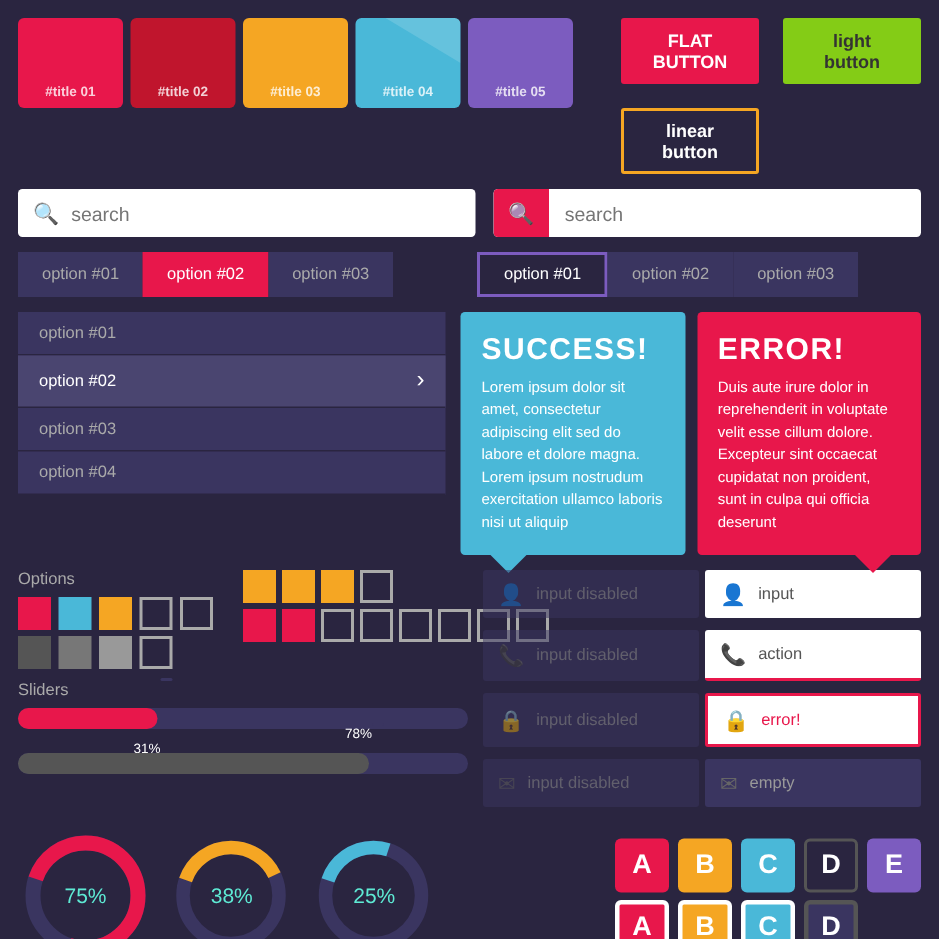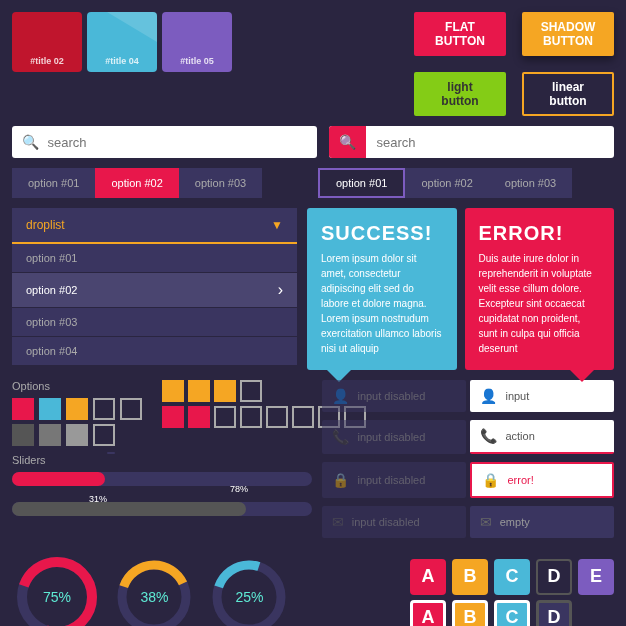--- a/index.html
+++ b/index.html
@@ -359,35 +359,40 @@
       cursor: pointer;
     }
   </style>
 </head>
 <body>
 
 <div class="container">
 
   <div class="top-row">
     <div class="swatches-row" style="flex:1; flex-wrap:nowrap; gap:5px;">
+      <div class="swatch swatch-pink">
+        <span style="font-size:9px; color:rgba(255,255,255,0.8);">#title 01</span>
+      </div>
       <div class="swatch swatch-red">
         <span style="font-size:9px; color:rgba(255,255,255,0.8);">#title 02</span>
       </div>
+      <div class="swatch swatch-yellow">
+        <span style="font-size:9px; color:rgba(255,255,255,0.8);">#title 03</span>
+      </div>
       <div class="swatch swatch-blue" style="position:relative; overflow:hidden;">
 
         <div style="position:absolute;top:0;right:0;width:0;height:0;border-top:30px solid rgba(255,255,255,0.15);border-left:50px solid transparent;"></div>
         <span style="font-size:9px; color:rgba(255,255,255,0.8);">#title 04</span>
       </div>
       <div class="swatch swatch-purple">
         <span style="font-size:9px; color:rgba(255,255,255,0.8);">#title 05</span>
       </div>
     </div>
     <div class="btn-pair" style="width:200px; flex-shrink:0;gap:16px;">
       <button class="btn-flat">flat button</button>
-      <button class="btn-shadow">shadow button</button>
       <button class="btn-light">light button</button>
       <button class="btn-linear">linear button</button>
     </div>
   </div>
 
   <div class="search-row">
     <div class="search-box">
       <span class="search-icon-dark">🔍</span>
       <input type="text" placeholder="search" style="">
     </div>
@@ -405,24 +410,20 @@
     </div>
     <div style="display:flex; gap:0; flex:1;">
       <button class="opt-tab-right active" style="border:2px solid #7c5cbf; color:#fff; background:transparent; padding:7px 16px; font-size:11px; cursor:pointer;">option #01</button>
       <button class="opt-tab-right" style="background:#3a3560; color:#aaa; padding:7px 16px; font-size:11px; cursor:pointer; border:none;">option #02</button>
       <button class="opt-tab-right" style="background:#3a3560; color:#aaa; padding:7px 16px; font-size:11px; cursor:pointer; border:none;">option #03</button>
     </div>
   </div>
 
   <div style="display:flex; gap:10px; margin-bottom:10px;">
     <div style="width:285px; flex-shrink:0;">
-      <div class="droplist-header">
-        <span>droplist</span>
-        <span class="arrow">▼</span>
-      </div>
       <div class="droplist-options">
         <div class="drop-option">option #01</div>
         <div class="drop-option selected">option #02</div>
         <div class="drop-option">option #03</div>
         <div class="drop-option">option #04</div>
       </div>
     </div>
     <div style="flex:1; display:flex; gap:8px;">
       <div class="success-card" style="flex:1;">
         <h3>SUCCESS!</h3>

